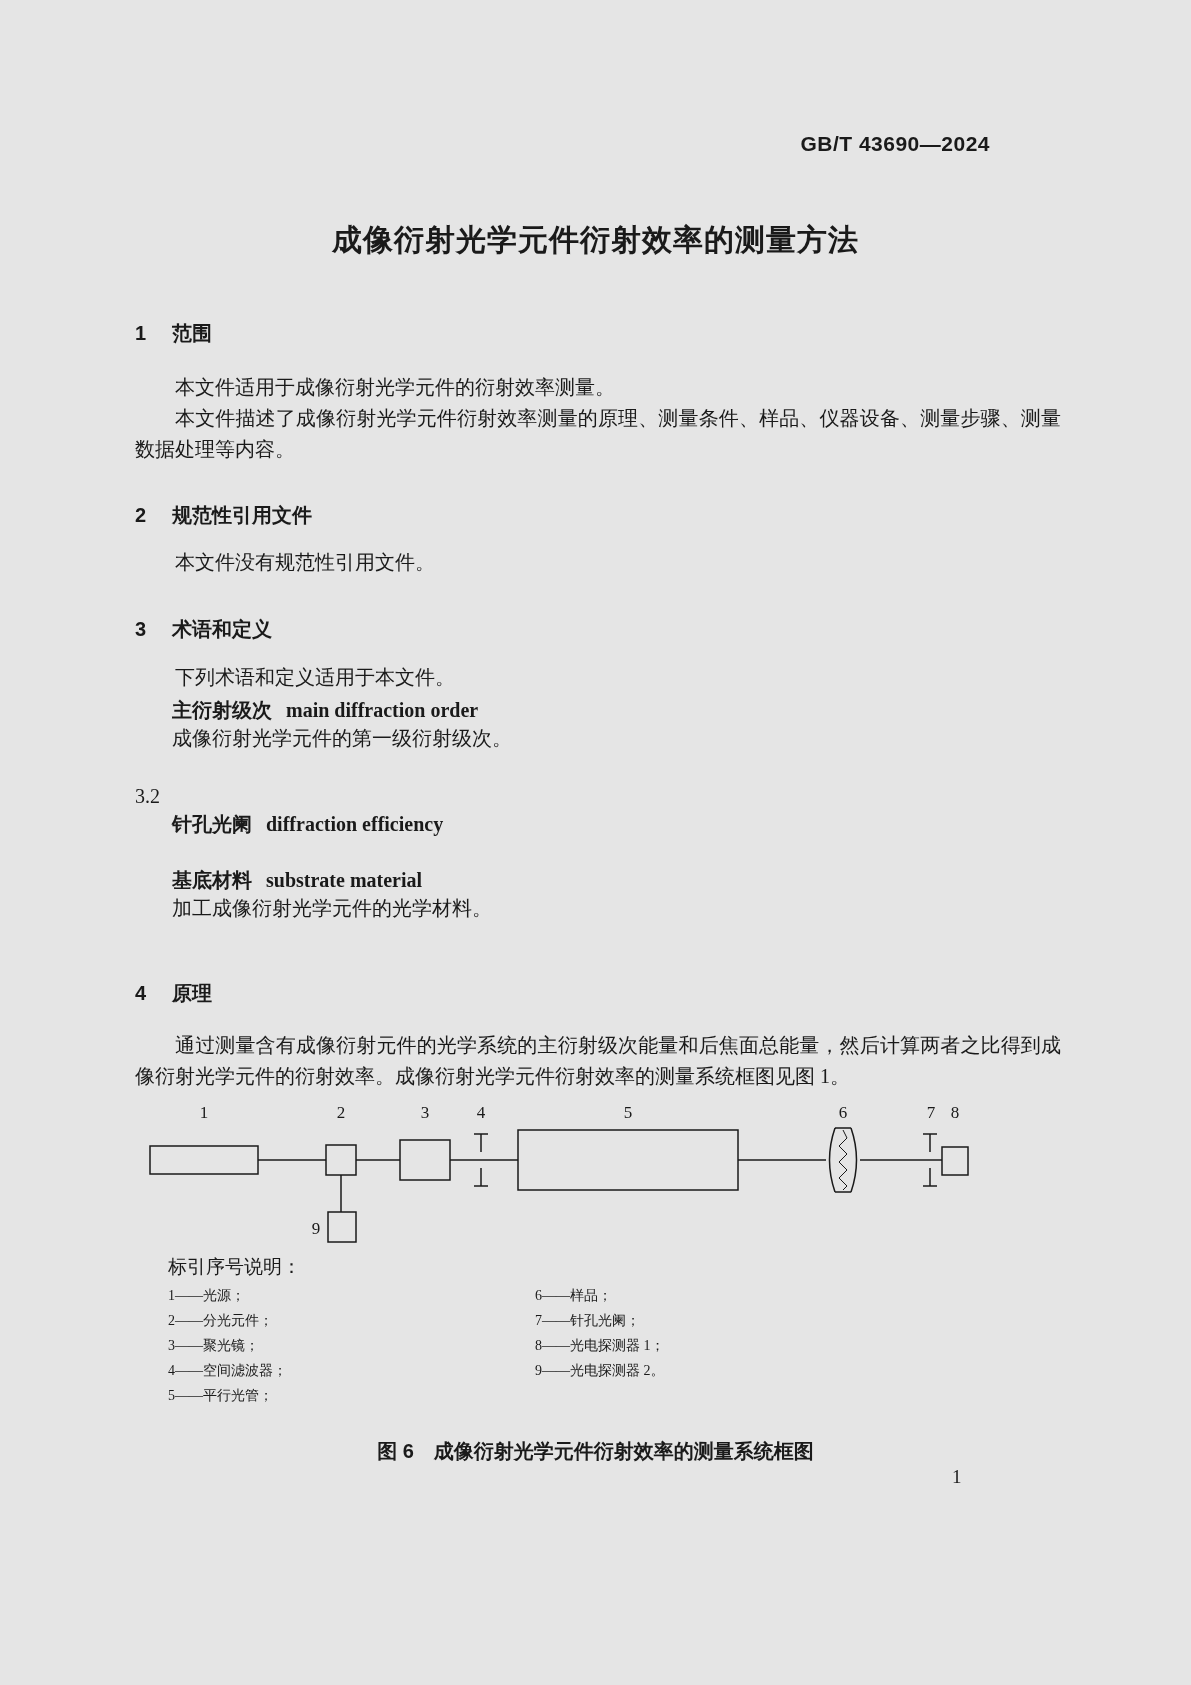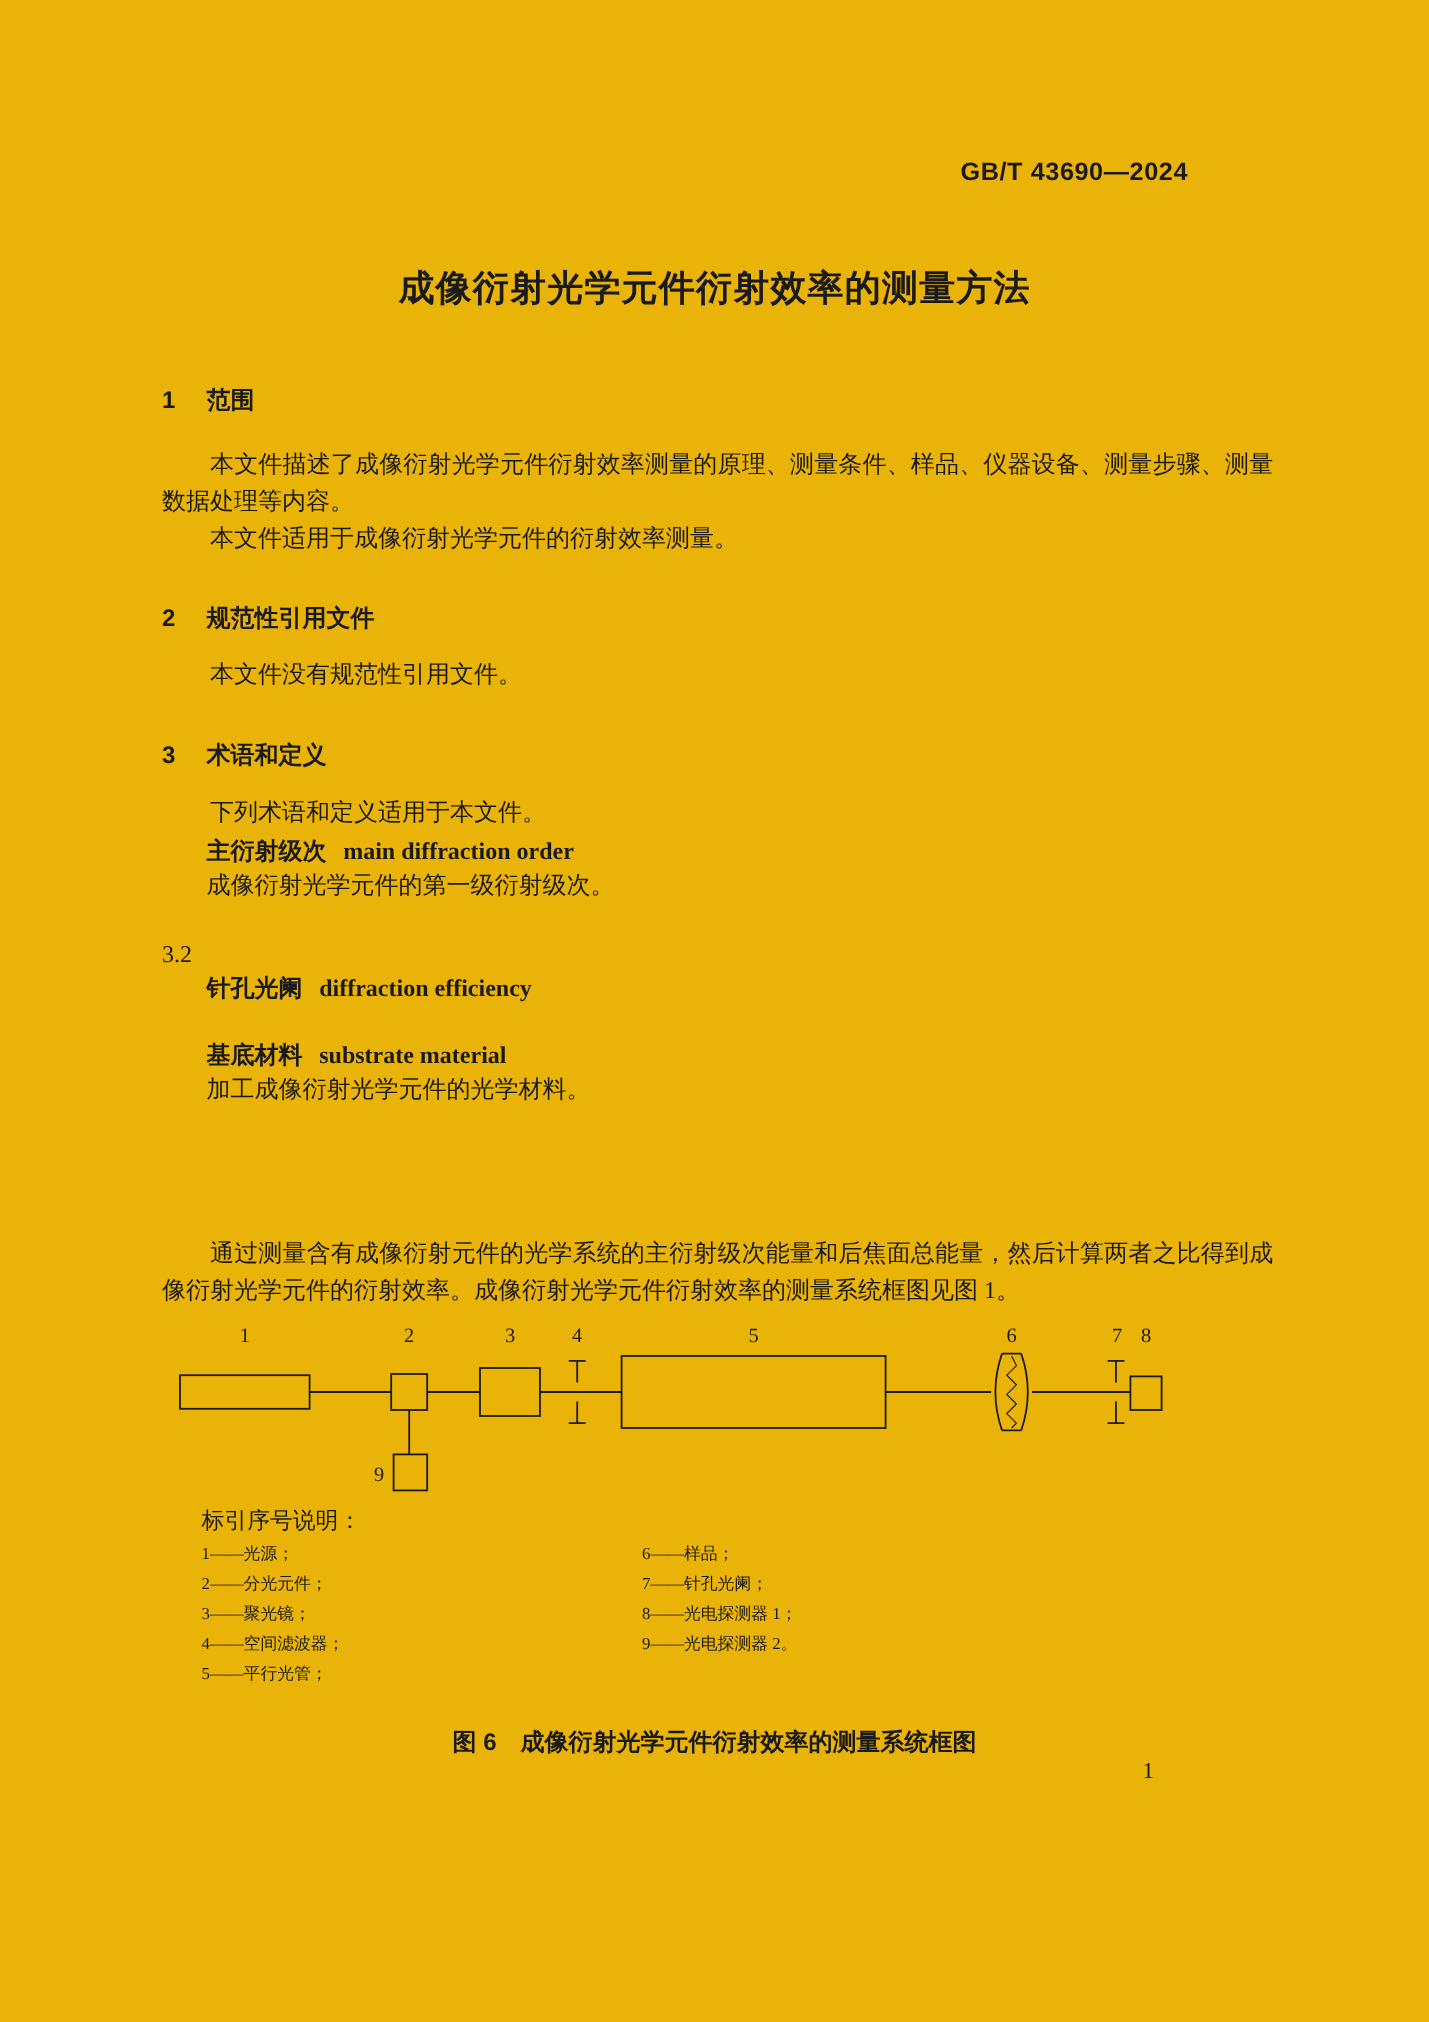--- a/index.html
+++ b/index.html
@@ -2,21 +2,21 @@
 <html lang="zh"><head>
 <meta charset="utf-8">
 <style>
   * { margin: 0; padding: 0; box-sizing: border-box; }
   html, body { background: #ffffff; }
   .page {
     position: relative;
     width: 1191px;
     height: 1685px;
     margin: 0 auto;
-    background: #eab308;
+    background: #e5e5e5;
     color: #1a1a1a;
     font-family: "Liberation Serif", serif;
     overflow: hidden;
   }
   .abs { position: absolute; }
 
   .doc-number {
     top: 132px;
     right: 201px;
     font-family: "Liberation Sans", sans-serif;
@@ -94,22 +94,22 @@
 <div class="page">
 
   <div class="abs doc-number">GB/T 43690—2024</div>
 
   <div class="abs doc-title">成像衍射光学元件衍射效率的测量方法</div>
 
   <div class="abs sec-heading" style="top:320px">
     <span class="sec-num">1</span><span>范围</span>
   </div>
   <div class="abs para-block" style="top:372px">
+    <div class="para">本文件适用于成像衍射光学元件的衍射效率测量。</div>
     <div class="para">本文件描述了成像衍射光学元件衍射效率测量的原理、测量条件、样品、仪器设备、测量步骤、测量数据处理等内容。</div>
-    <div class="para">本文件适用于成像衍射光学元件的衍射效率测量。</div>
   </div>
 
   <div class="abs sec-heading" style="top:502px">
     <span class="sec-num">2</span><span>规范性引用文件</span>
   </div>
   <div class="abs para-block" style="top:547px">
     <div class="para">本文件没有规范性引用文件。</div>
   </div>
 
   <div class="abs sec-heading" style="top:616px">
@@ -133,20 +133,23 @@
     </div>
   </div>
 
   <div class="abs term-block" style="top:866px">
     <div class="term-name">
       <span class="term-zh">基底材料</span><span class="term-en">substrate material</span>
     </div>
     <div class="term-def">加工成像衍射光学元件的光学材料。</div>
   </div>
 
+  <div class="abs sec-heading" style="top:980px">
+    <span class="sec-num">4</span><span>原理</span>
+  </div>
   <div class="abs para-block" style="top:1030px">
     <div class="para">通过测量含有成像衍射元件的光学系统的主衍射级次能量和后焦面总能量，然后计算两者之比得到成像衍射光学元件的衍射效率。成像衍射光学元件衍射效率的测量系统框图见图 1。</div>
   </div>
 
   <div class="abs diagram-wrap">
     <svg width="840" height="152" viewBox="0 0 840 152">
       <g fill="none" stroke="#1a1a1a" stroke-width="1.5">
         <rect x="5" y="46" width="108" height="28"></rect>
         <rect x="181" y="45" width="30" height="30"></rect>
         <rect x="255" y="40" width="50" height="40"></rect>

